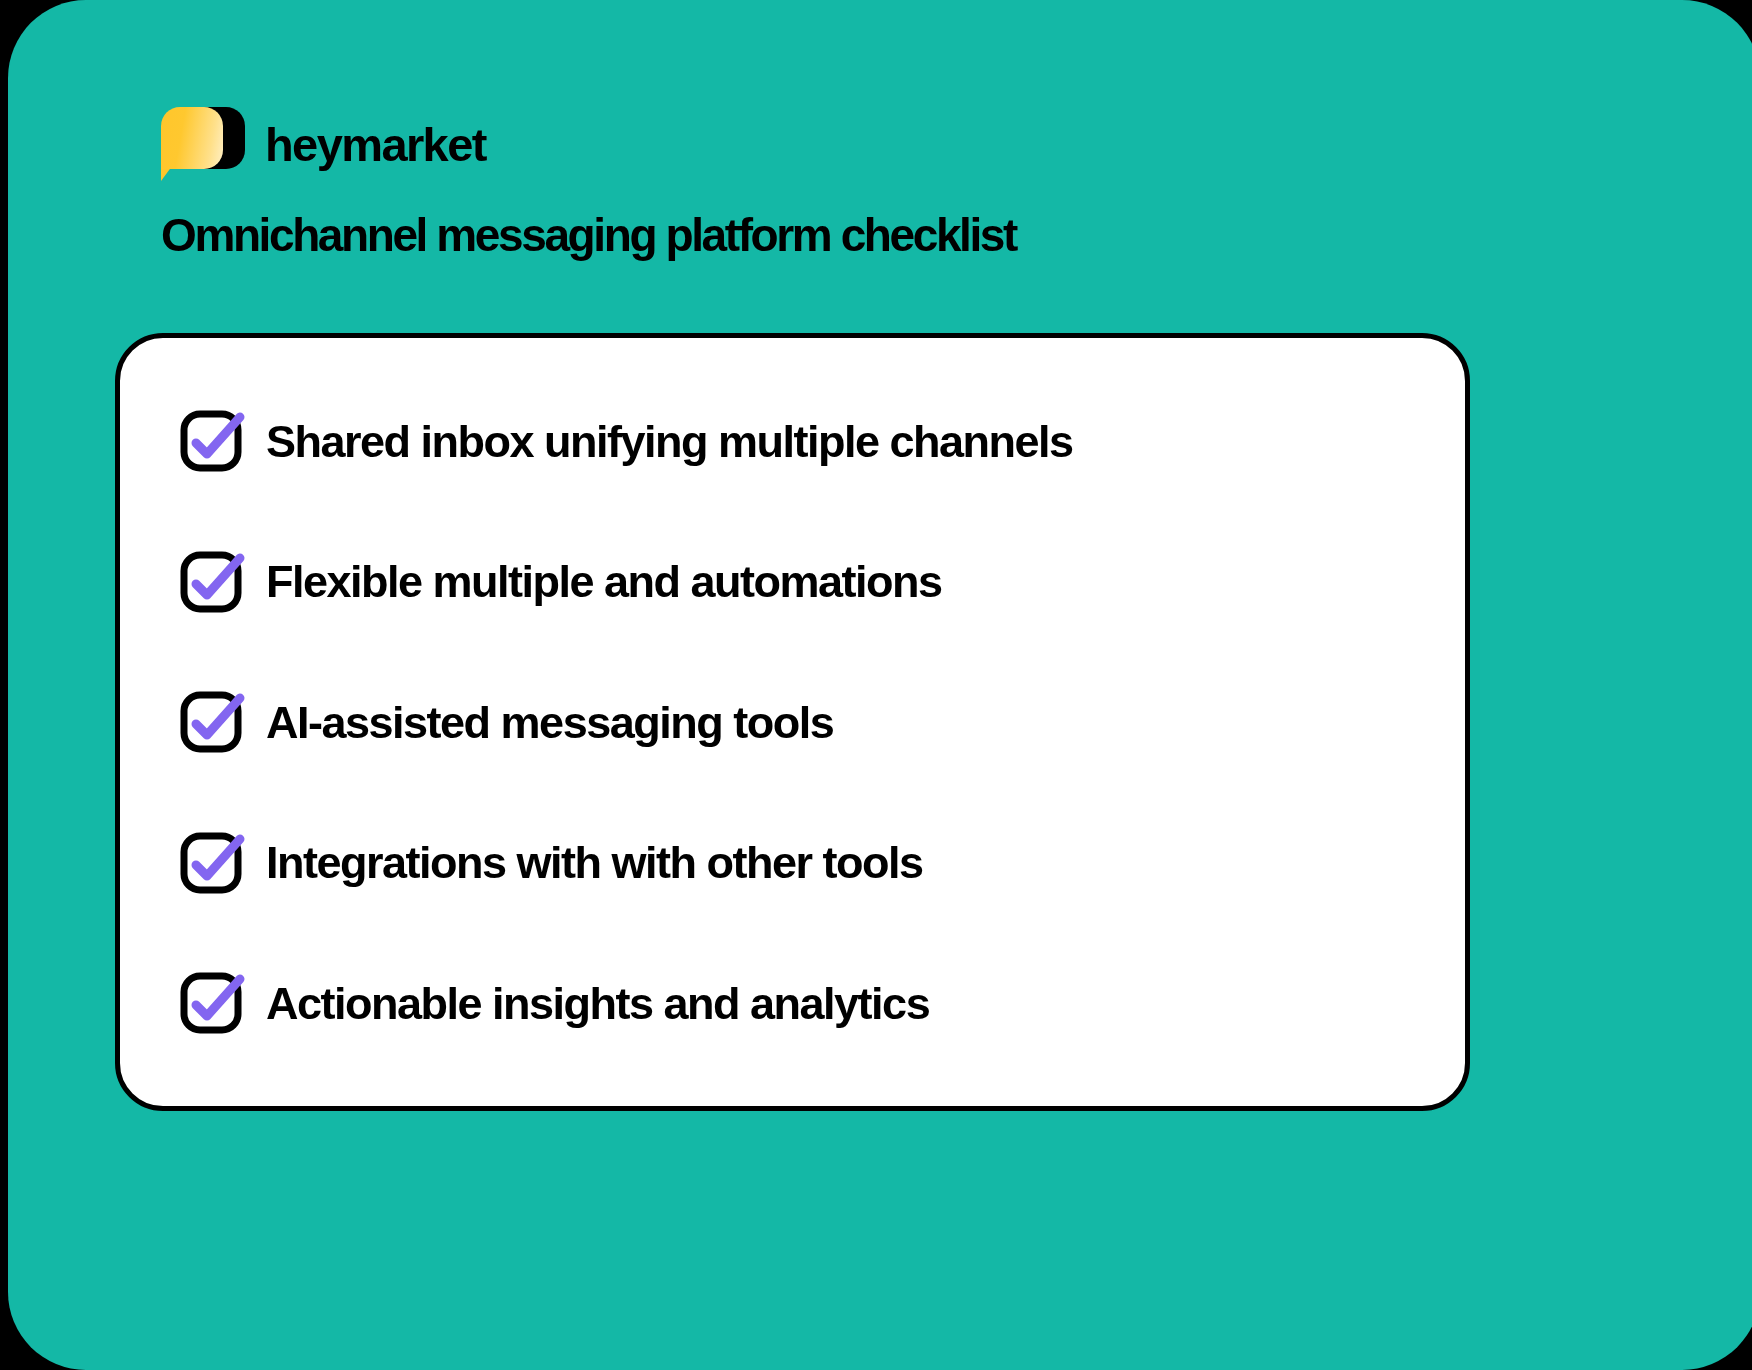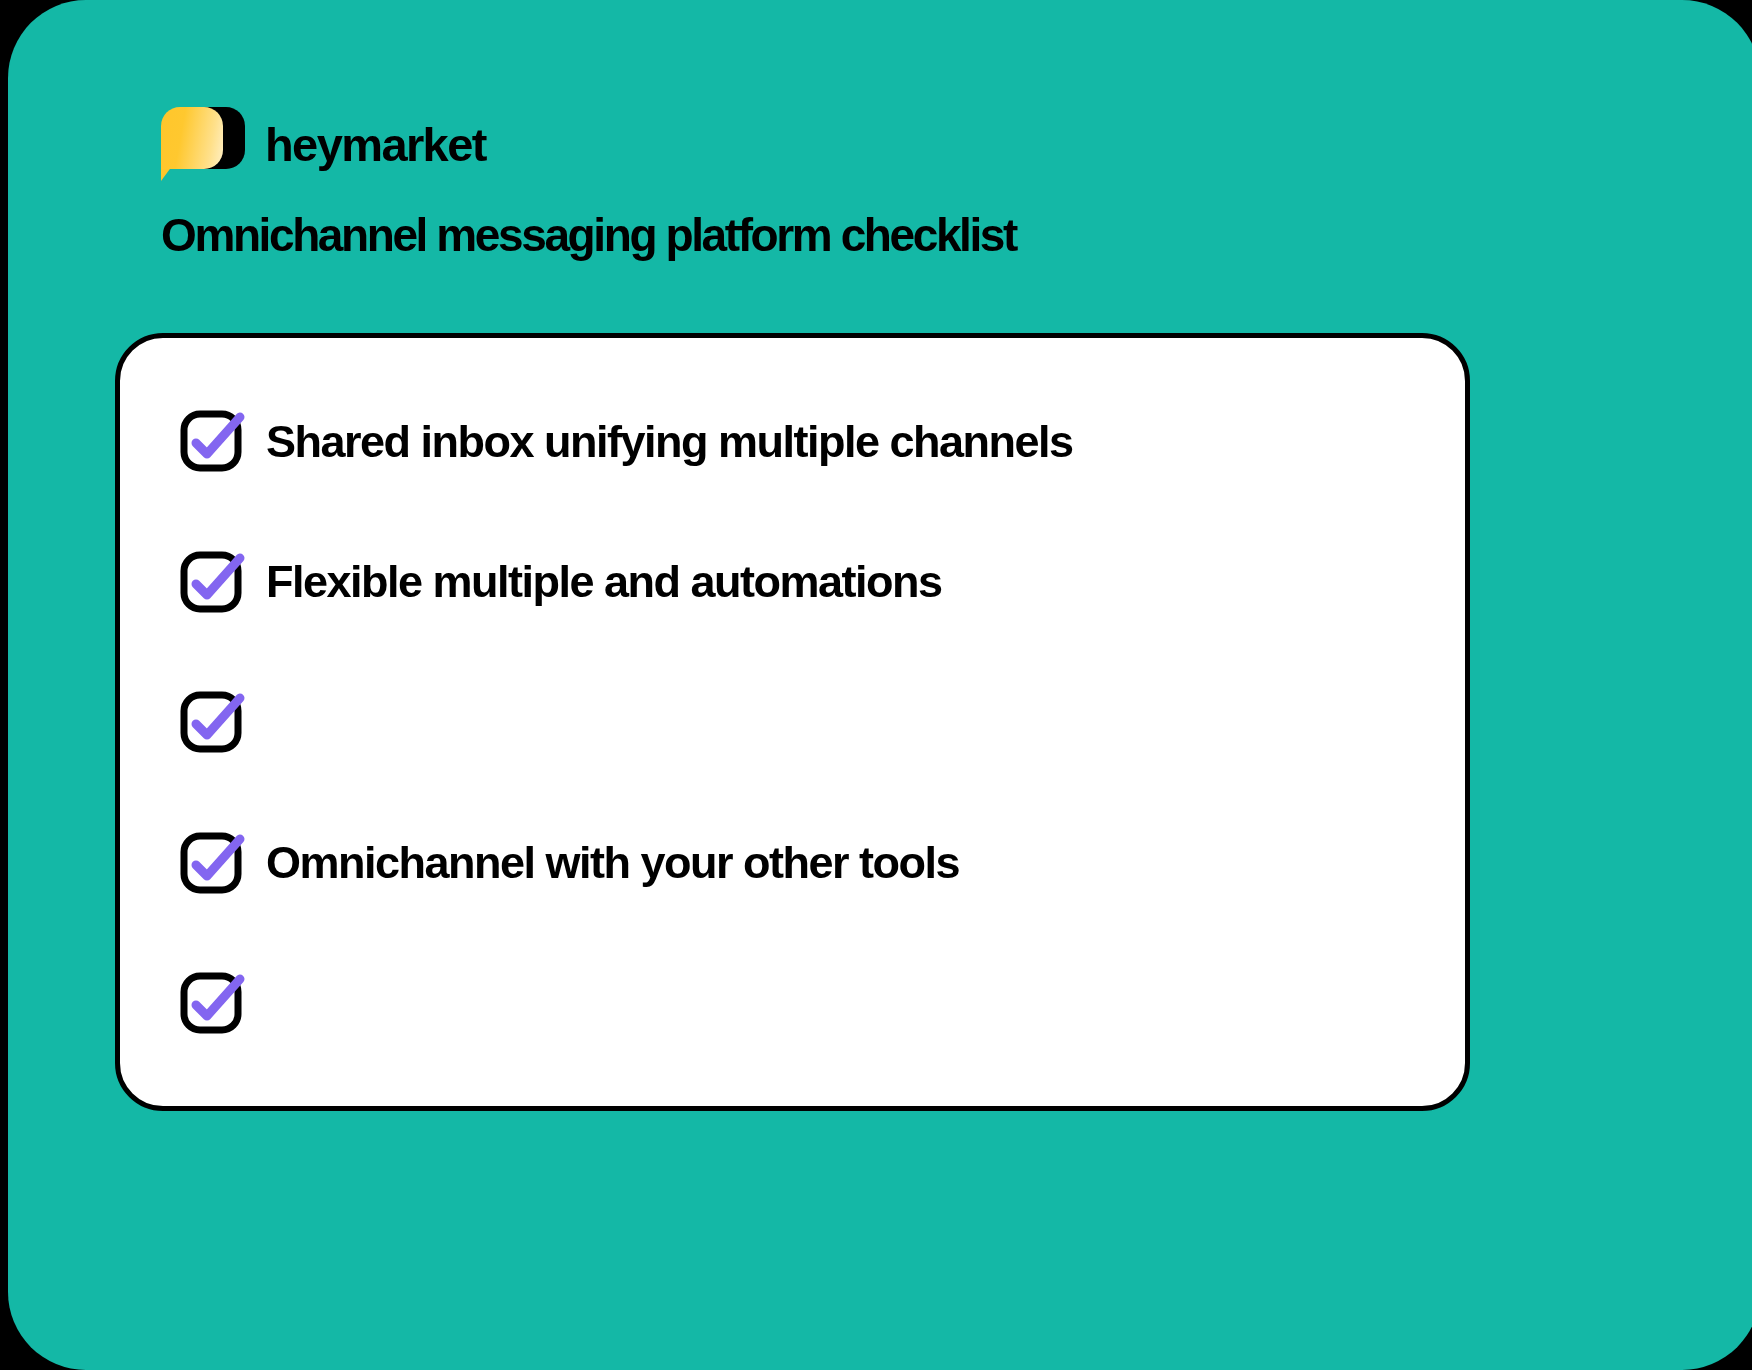--- a/index.html
+++ b/index.html
@@ -168,35 +168,37 @@
       <span class="check-label">Flexible multiple and automations</span>
     </div>
 
     <div class="check-item">
       <span class="check-icon">
         <svg viewBox="0 0 62 62" xmlns="http://www.w3.org/2000/svg">
           <rect x="4" y="4" width="54" height="54" rx="16" ry="16" fill="none" stroke="#000000" stroke-width="7"></rect>
           <path d="M16 33 L27 44 L60 7" fill="none" stroke="#8366F0" stroke-width="9" stroke-linecap="round" stroke-linejoin="round"></path>
         </svg>
       </span>
-    </div>
-
-    <div class="check-item">
-      <span class="check-icon">
-        <svg viewBox="0 0 62 62" xmlns="http://www.w3.org/2000/svg">
-          <rect x="4" y="4" width="54" height="54" rx="16" ry="16" fill="none" stroke="#000000" stroke-width="7"></rect>
-          <path d="M16 33 L27 44 L60 7" fill="none" stroke="#8366F0" stroke-width="9" stroke-linecap="round" stroke-linejoin="round"></path>
-        </svg>
-      </span>
-      <span class="check-label">Omnichannel with your other tools</span>
-    </div>
-
-    <div class="check-item">
-      <span class="check-icon">
-        <svg viewBox="0 0 62 62" xmlns="http://www.w3.org/2000/svg">
-          <rect x="4" y="4" width="54" height="54" rx="16" ry="16" fill="none" stroke="#000000" stroke-width="7"></rect>
-          <path d="M16 33 L27 44 L60 7" fill="none" stroke="#8366F0" stroke-width="9" stroke-linecap="round" stroke-linejoin="round"></path>
-        </svg>
-      </span>
+      <span class="check-label">AI-assisted messaging tools</span>
+    </div>
+
+    <div class="check-item">
+      <span class="check-icon">
+        <svg viewBox="0 0 62 62" xmlns="http://www.w3.org/2000/svg">
+          <rect x="4" y="4" width="54" height="54" rx="16" ry="16" fill="none" stroke="#000000" stroke-width="7"></rect>
+          <path d="M16 33 L27 44 L60 7" fill="none" stroke="#8366F0" stroke-width="9" stroke-linecap="round" stroke-linejoin="round"></path>
+        </svg>
+      </span>
+      <span class="check-label">Integrations with with other tools</span>
+    </div>
+
+    <div class="check-item">
+      <span class="check-icon">
+        <svg viewBox="0 0 62 62" xmlns="http://www.w3.org/2000/svg">
+          <rect x="4" y="4" width="54" height="54" rx="16" ry="16" fill="none" stroke="#000000" stroke-width="7"></rect>
+          <path d="M16 33 L27 44 L60 7" fill="none" stroke="#8366F0" stroke-width="9" stroke-linecap="round" stroke-linejoin="round"></path>
+        </svg>
+      </span>
+      <span class="check-label">Actionable insights and analytics</span>
     </div>
 
   </div>
 </div>
 
 </body></html>

